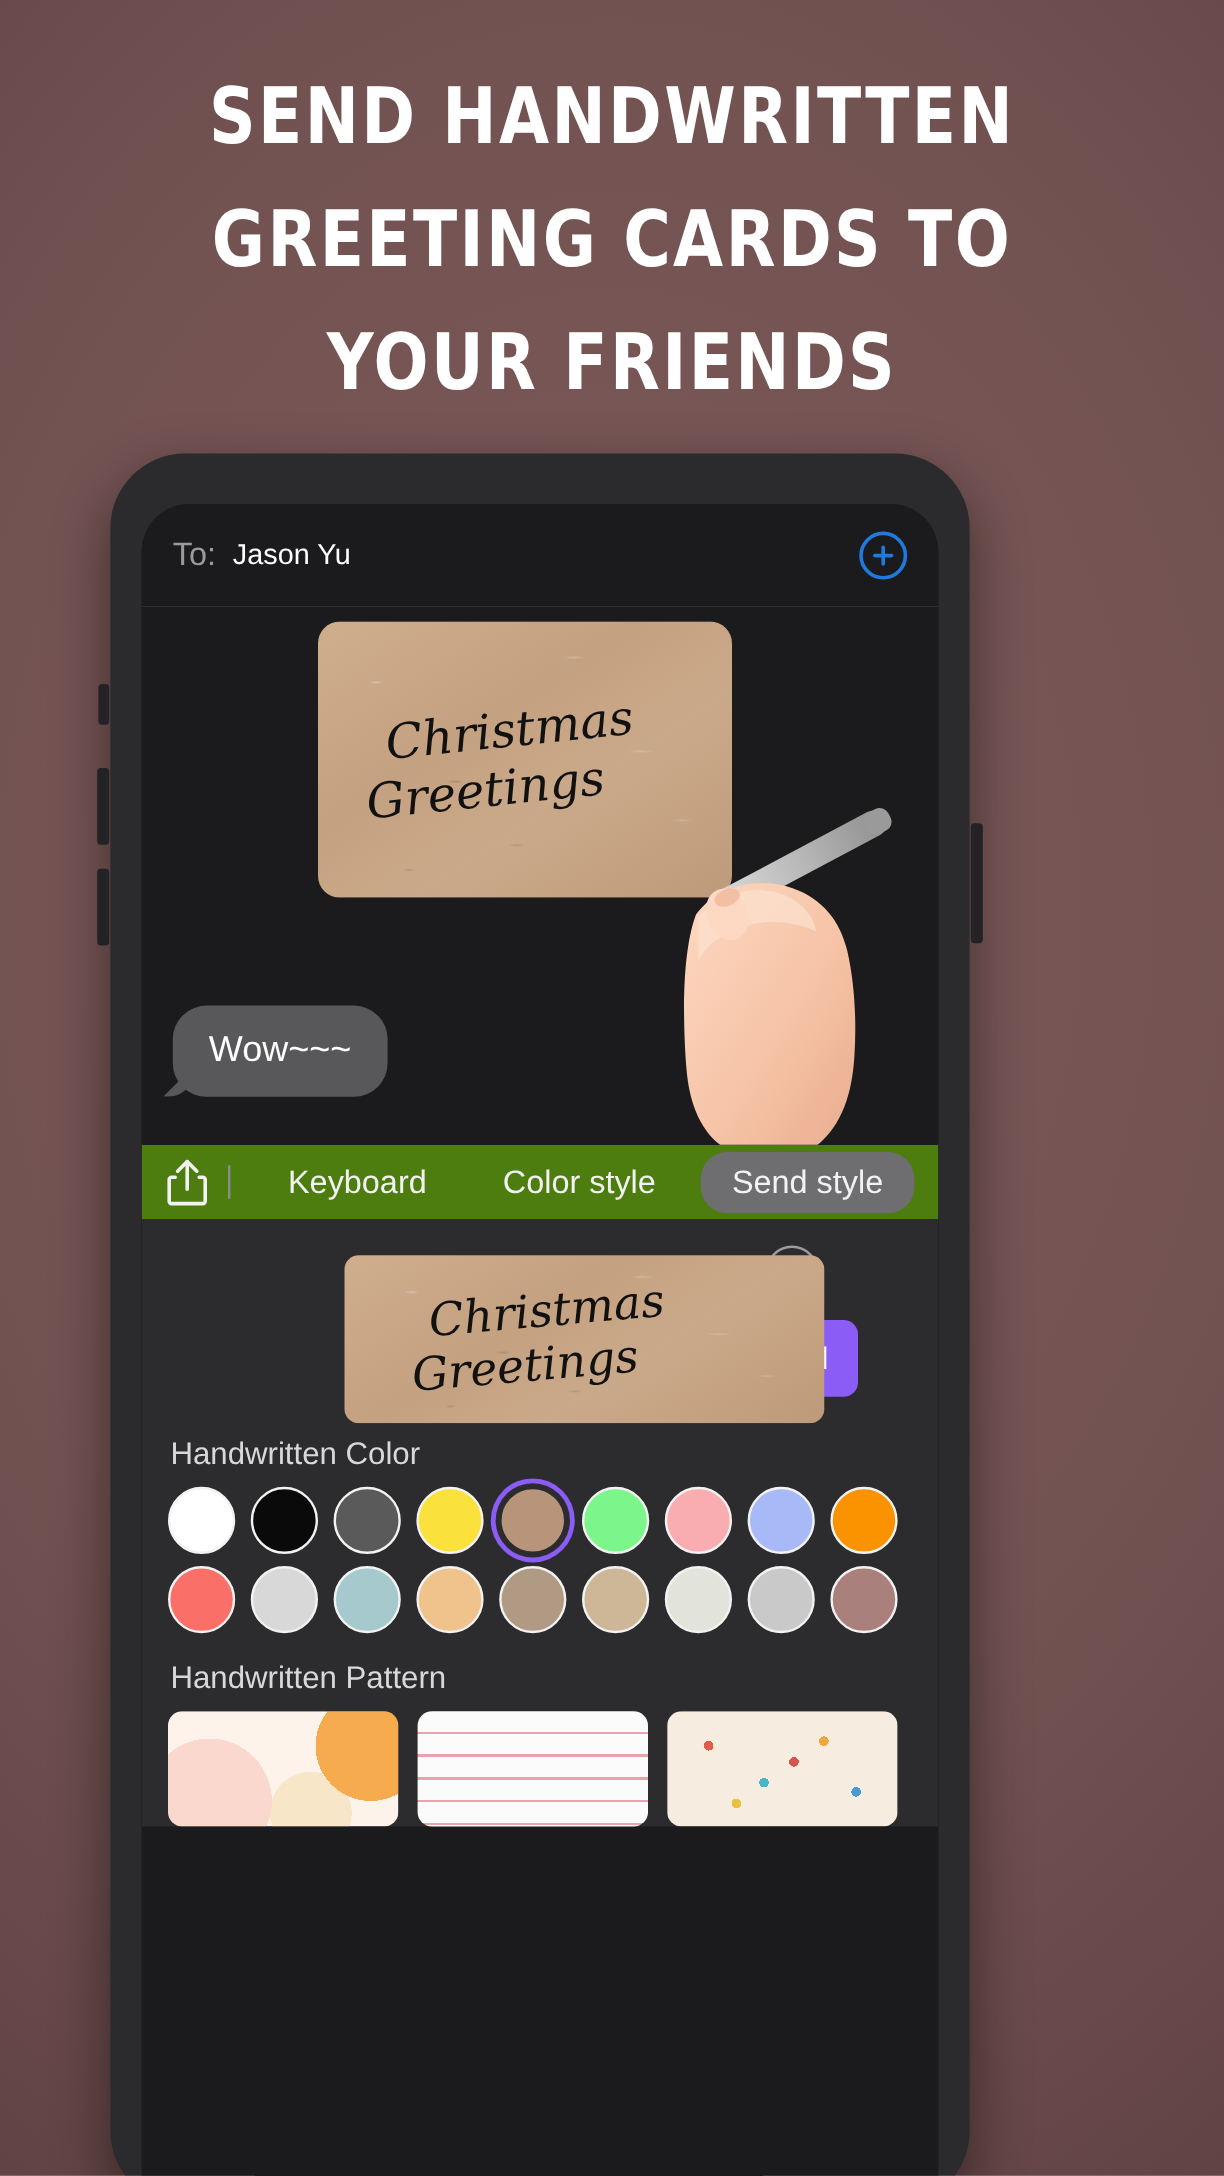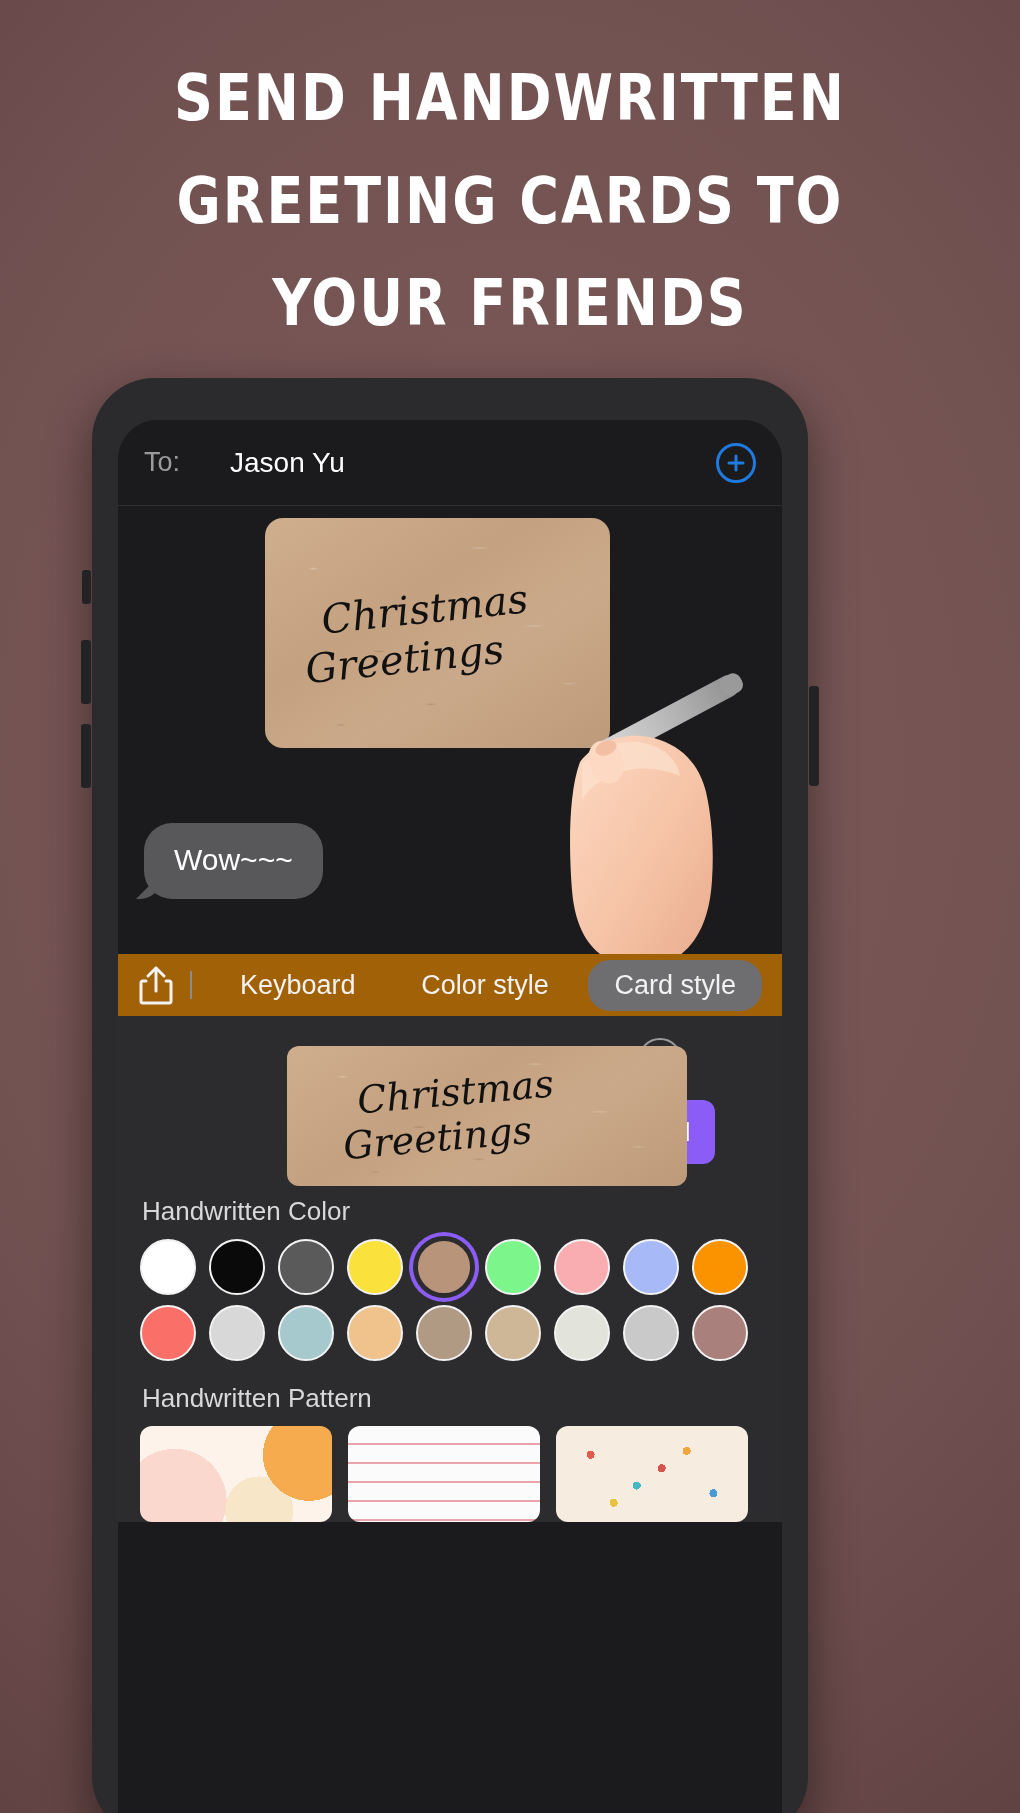--- a/index.html
+++ b/index.html
@@ -86,21 +86,21 @@
   .to-row {
     height: 86px;
     background: #1b1b1d;
     display: flex;
     align-items: center;
     padding: 0 26px;
     border-bottom: 1px solid #303032;
     position: relative;
   }
   .to-label { color: #9a9a9e; font-size: 27px; margin-right: 14px; text-align: right; }
-  .to-value { color: #ffffff; font-size: 28px; margin-left: 36px; }
+  .to-value { color: #ffffff; font-size: 24px; }
   .plus-btn {
     position: absolute;
     right: 26px; top: 50%; transform: translateY(-50%);
     width: 40px; height: 40px;
     border: 3px solid #1f7ae0;
     border-radius: 50%;
     display: flex; align-items: center; justify-content: center;
   }
   .plus-btn svg { display: block; }
 
@@ -140,41 +140,41 @@
 
   .hand {
     position: absolute;
     right: -4px; bottom: -12px;
     width: 250px; height: 330px;
     pointer-events: none;
   }
 
   .bubble {
     position: absolute;
-    left: 26px; bottom: 55px;
+    left: 26px; bottom: 40px;
     background: #58585a;
     color: #ffffff;
     font-size: 30px;
     padding: 20px 30px 22px;
     border-radius: 28px;
   }
   .bubble:after {
     content: "";
     position: absolute;
     left: -8px; bottom: 0;
     width: 26px; height: 26px;
     background: #58585a;
     border-bottom-right-radius: 22px;
     clip-path: polygon(0 100%, 100% 100%, 100% 0);
   }
 
   
   .tabbar {
     height: 62px;
-    background: #a16207;
+    background: #4d7c0f;
     display: flex;
     align-items: center;
     padding: 10px 20px;
     gap: 0;
   }
   .share-icon { width: 36px; height: 40px; flex: 0 0 auto; }
   .tab-div {
     width: 2px; height: 28px;
     background: #8c8c8e;
     margin: 0 22px 0 16px;
@@ -341,21 +341,21 @@
       <svg class="share-icon" viewBox="0 0 36 40">
         <path d="M8 16 H5 a2 2 0 0 0-2 2 v18 a2 2 0 0 0 2 2 h26 a2 2 0 0 0 2-2 V18 a2 2 0 0 0-2-2 h-3" fill="none" stroke="#f2f2f2" stroke-width="3" stroke-linecap="round"></path>
         <line x1="18" y1="3" x2="18" y2="26" stroke="#f2f2f2" stroke-width="3" stroke-linecap="round"></line>
         <path d="M10 11 L18 3 L26 11" fill="none" stroke="#f2f2f2" stroke-width="3" stroke-linecap="round" stroke-linejoin="round"></path>
       </svg>
       <div class="tab-div"></div>
       <div class="tab">Keyboard</div>
       <div class="tab-spacer"></div>
       <div class="tab">Color style</div>
       <div class="tab-spacer"></div>
-      <div class="tab active">Card style</div>
+      <div class="tab active">Send style</div>
     </div>
 
     <div class="editor">
 
       <div class="preview-row">
         <div class="kraft-card card-small">
           <span class="script script-1">Christmas</span>
           <span class="script script-2">Greetings</span>
         </div>
         <div class="right-col">

